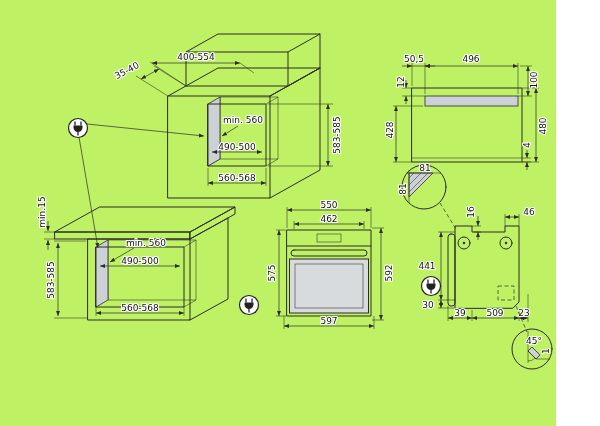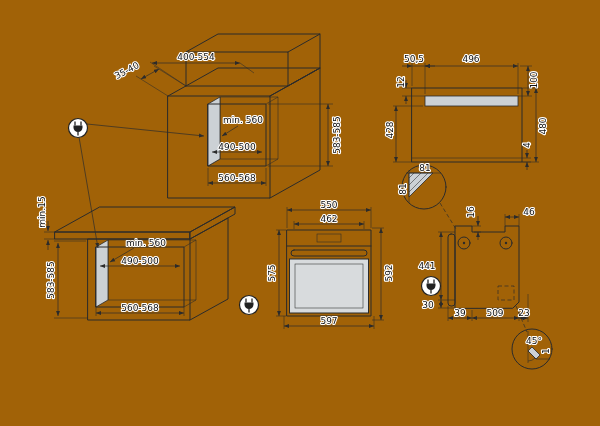--- a/index.html
+++ b/index.html
@@ -1,16 +1,16 @@
 <!DOCTYPE html>
 <html><head>
 <meta charset="utf-8">
 <style>
   html,body{margin:0;padding:0;background:#fff;}
-  .stage{position:relative;width:600px;height:426px;background:#a16207;overflow:hidden;
+  .stage{position:relative;width:556px;height:426px;background:#bef264;overflow:hidden;
          font-family:"DejaVu Sans","Liberation Sans",sans-serif;}
   svg{display:block;}
   .o   {stroke:#2b2b2b;stroke-width:1;fill:none;stroke-linejoin:round;stroke-linecap:round;}
   .w   {stroke:#2b2b2b;stroke-width:.55;fill:none;}
   .dl  {stroke:#2b2b2b;stroke-width:.7;fill:none;}
   .dash{stroke:#2b2b2b;stroke-width:.7;fill:none;stroke-dasharray:4 2.5;}
   .shade{fill:#ccd1d5;stroke:#2b2b2b;stroke-width:.8;}
   .lite {fill:#d8dbdd;stroke:#2b2b2b;stroke-width:1;}
   text.dim{font-size:9px;fill:#111;text-anchor:middle;dominant-baseline:middle;
            paint-order:stroke;stroke:#fff;stroke-width:2.2px;stroke-linejoin:round;}

